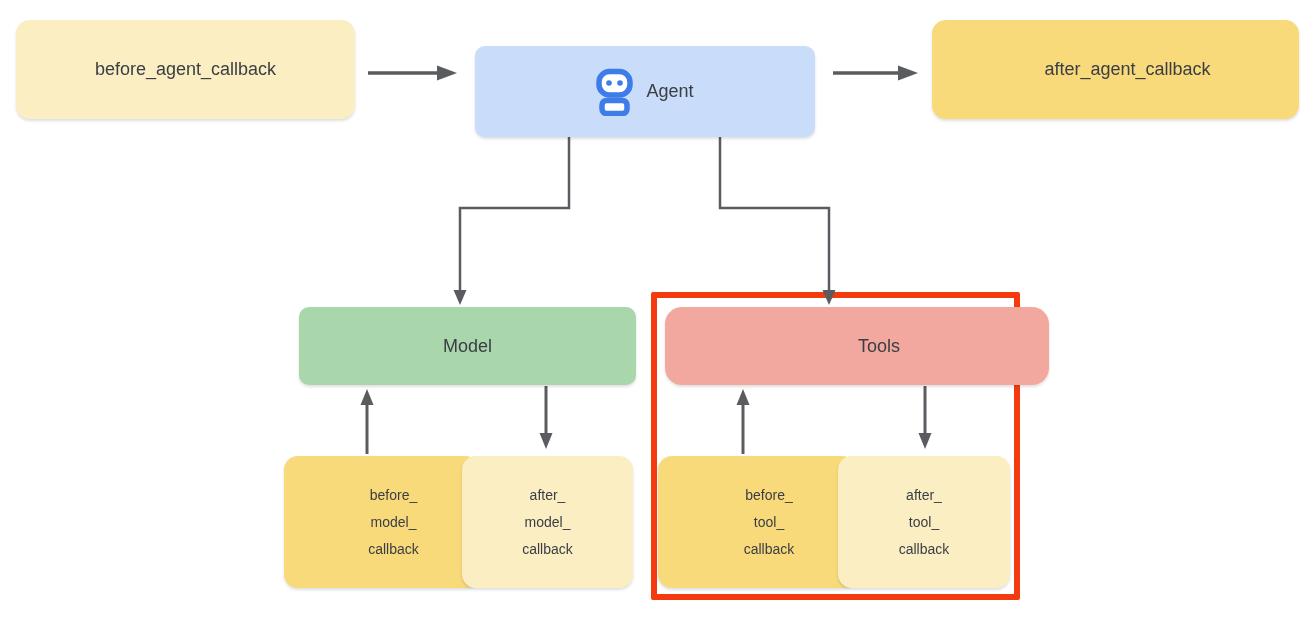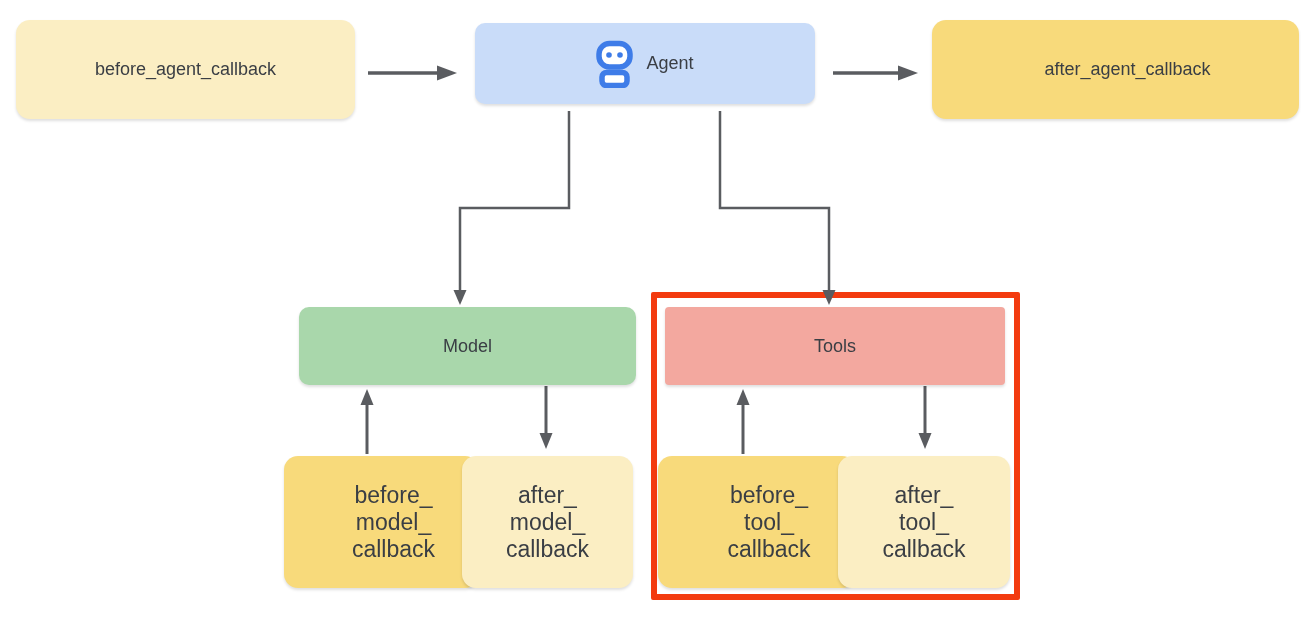--- a/index.html
+++ b/index.html
@@ -15,33 +15,33 @@
     display:flex;align-items:center;justify-content:center;
     color:#3A3E44;
     font-size:18px;
     box-shadow:0 2px 3px rgba(0,0,0,0.13);
     text-align:center;
   }
   .box-pale  {background:#FBEEC3;border-radius:14px;}
   .box-mid   {background:#F8DA7B;border-radius:14px;padding-left:24px;}
   .box-blue  {background:#C9DCF9;border-radius:10px;}
   .box-green {background:#A9D7AB;border-radius:10px;}
-  .box-salmon{background:#F3A89F;border-radius:4px;}
+  .box-salmon{background:#F3A89F;border-radius:17px;padding-left:44px;}
 
   .node-before-agent{left:16px;top:20px;width:339px;height:99px;}
-  .node-agent       {left:475px;top:23px;width:340px;height:81px;gap:13px;}
+  .node-agent       {left:475px;top:46px;width:340px;height:91px;gap:13px;}
   .node-after-agent {left:932px;top:20px;width:343px;height:99px;}
   .node-model       {left:299px;top:307px;width:337px;height:78px;}
   .node-tools       {left:665px;top:307px;width:340px;height:78px;}
   .node-before-model{left:284px;top:456px;width:171px;height:132px;}
   .node-after-model {left:462px;top:456px;width:171px;height:132px;}
   .node-before-tool {left:658px;top:456px;width:174px;height:132px;}
   .node-after-tool  {left:838px;top:456px;width:172px;height:132px;}
 
-  .mlabel{display:block;line-height:27px;font-size:23px;}
+  .mlabel{display:block;line-height:27px;font-size:14px;}
   .mlabel .line{display:block;}
 
   .robot{display:inline-flex;width:37px;height:48px;}
   .robot svg{width:100%;height:100%;}
 
   .red-rect{
     position:absolute;
     left:651px;top:292px;width:369px;height:308px;
     border:6px solid #F33B0F;
     border-radius:2px;

